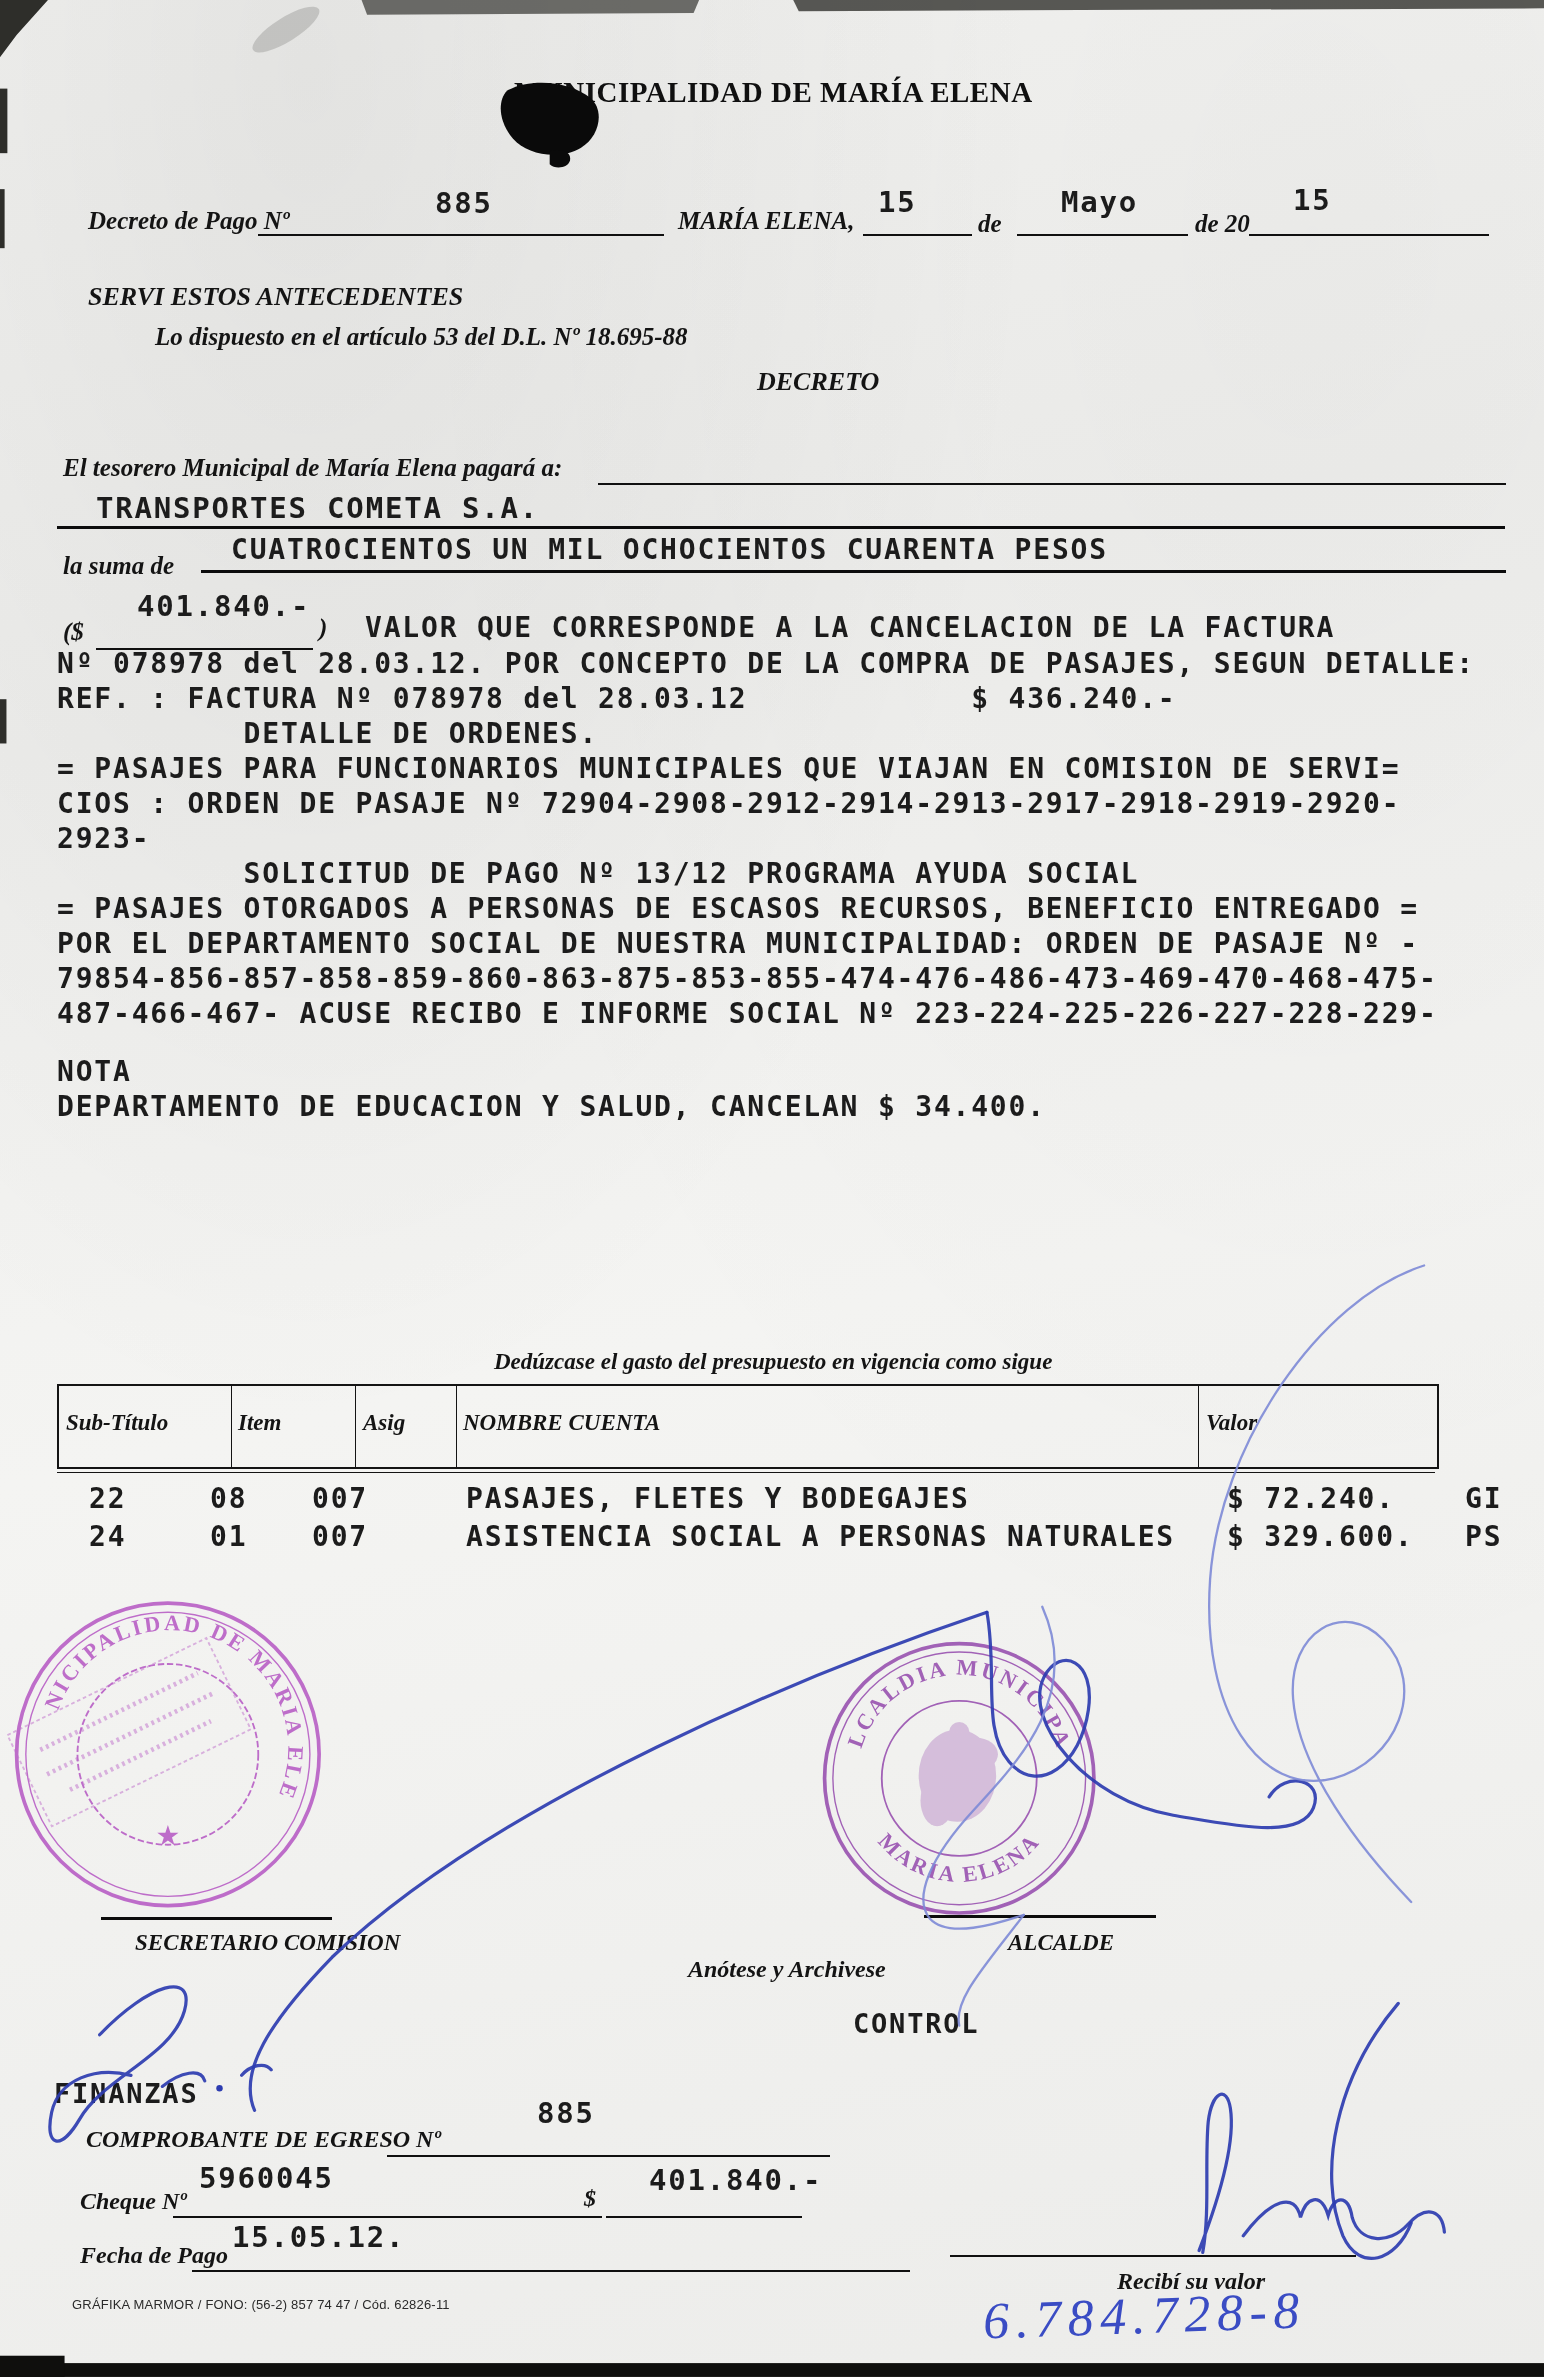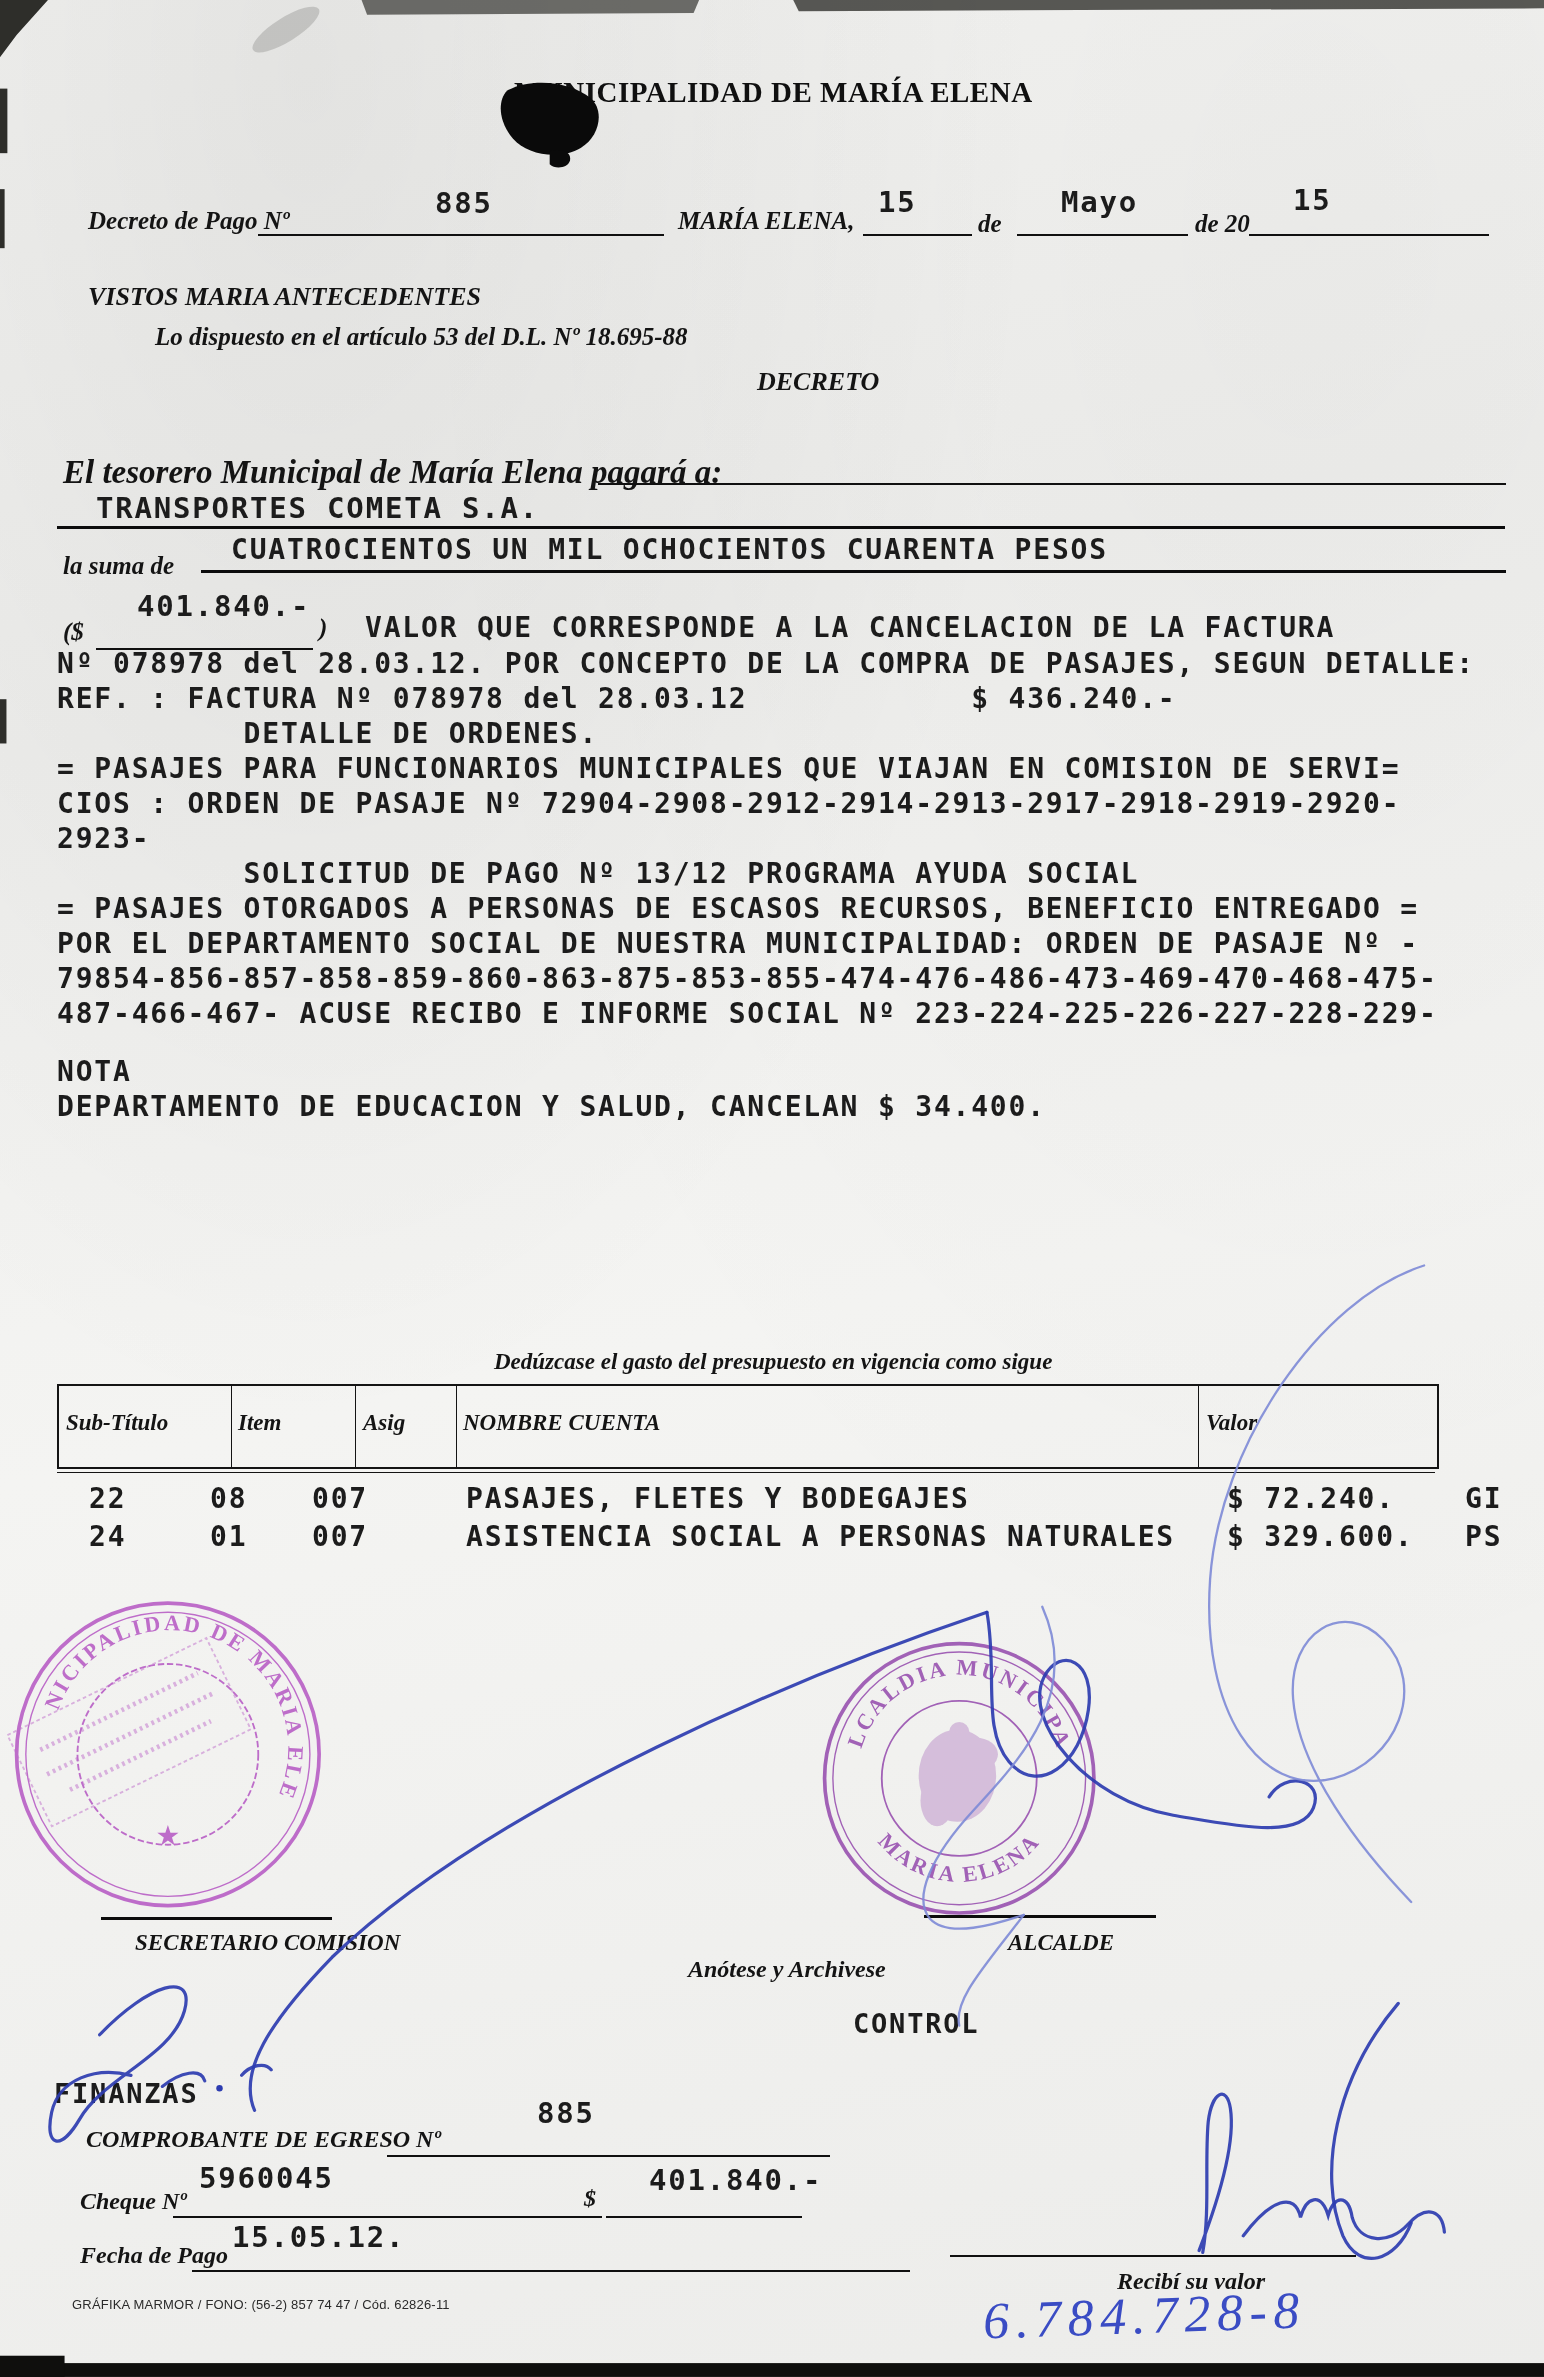--- a/index.html
+++ b/index.html
@@ -43,25 +43,25 @@
   <div class="abs serif-i" style="left:678px;top:207px;font-size:25px;">MARÍA ELENA,</div>
   <div class="abs mono" style="left:878px;top:185px;font-size:29px;">15</div>
   <div class="abs ul" style="left:863px;top:234px;width:109px;"></div>
   <div class="abs serif-i" style="left:978px;top:210px;font-size:25px;">de</div>
   <div class="abs mono" style="left:1061px;top:185px;font-size:29px;">Mayo</div>
   <div class="abs ul" style="left:1017px;top:234px;width:171px;"></div>
   <div class="abs serif-i" style="left:1195px;top:210px;font-size:25px;">de 20</div>
   <div class="abs mono" style="left:1293px;top:183px;font-size:29px;">15</div>
   <div class="abs ul" style="left:1249px;top:234px;width:240px;"></div>
 
-  <div class="abs serif-i" style="left:88px;top:282px;font-size:26px;">VISTOS MARIA ANTECEDENTES</div>
+  <div class="abs serif-i" style="left:88px;top:282px;font-size:26px;">SERVI ESTOS ANTECEDENTES</div>
   <div class="abs serif-i" style="left:155px;top:323px;font-size:25px;">Lo dispuesto en el artículo 53 del D.L. Nº 18.695-88</div>
   <div class="abs serif-i" style="left:733px;top:367px;font-size:26px;margin-left:24px;">DECRETO</div>
 
-  <div class="abs serif-i" style="left:63px;top:454px;font-size:33px;">El tesorero Municipal de María Elena pagará a:</div>
+  <div class="abs serif-i" style="left:63px;top:454px;font-size:25px;">El tesorero Municipal de María Elena pagará a:</div>
   <div class="abs ul" style="left:598px;top:483px;width:908px;"></div>
   <div class="abs mono" style="left:96px;top:491px;font-size:29px;">TRANSPORTES COMETA S.A.</div>
   <div class="abs ul-thick" style="left:57px;top:526px;width:1448px;"></div>
 
   <div class="abs serif-i" style="left:63px;top:552px;font-size:25px;">la suma de</div>
   <div class="abs mono" style="left:231px;top:533px;font-size:28px;">CUATROCIENTOS UN MIL OCHOCIENTOS CUARENTA PESOS</div>
   <div class="abs ul-thick" style="left:201px;top:570px;width:1305px;"></div>
 
   <div class="abs mono" style="left:137px;top:589px;font-size:29px;">401.840.-</div>
   <div class="abs serif-i" style="left:63px;top:618px;font-size:25px;">($</div>

